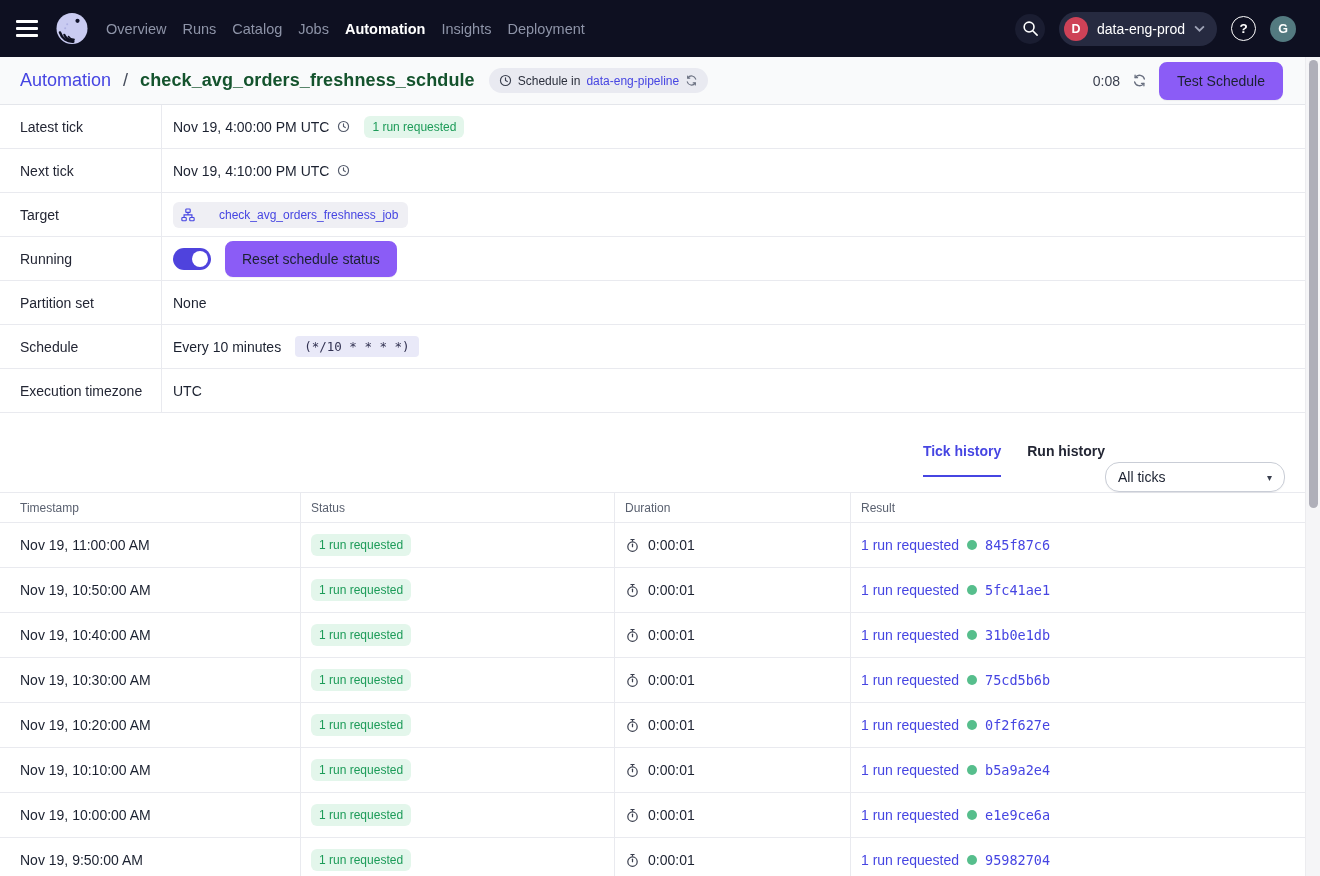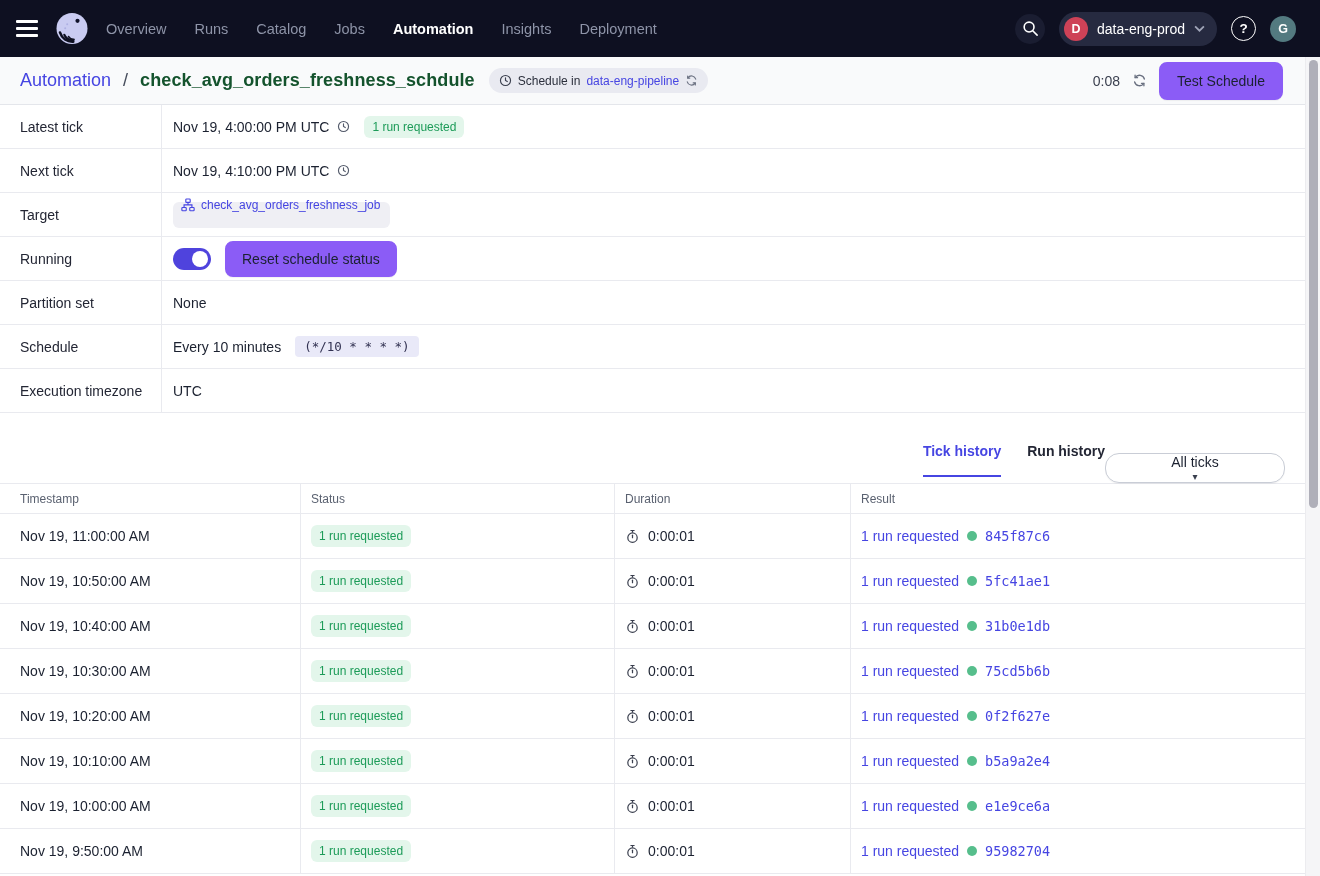--- a/index.html
+++ b/index.html
@@ -6,21 +6,21 @@
   html,body { width:1320px; height:876px; overflow:hidden; background:#fff;
     font-family:"Liberation Sans", sans-serif; color:#1B2130; }
 
   
   .topnav { height:57px; background:#0E1021; display:flex; align-items:center;
     padding:0 24px 0 16px; }
   .hamburger { width:26px; height:26px; display:flex; flex-direction:column;
     justify-content:center; gap:4.5px; cursor:pointer; margin-right:12px; }
   .hamburger i { display:block; height:2.4px; width:22px; background:#fff; border-radius:1px; }
   .logo { width:36px; height:36px; margin-right:16px; }
-  .nav-links { display:flex; gap:28px; font-size:14.5px; }
+  .nav-links { display:flex; gap:16px; font-size:14.5px; }
   .nav-link { color:#8E94A8; cursor:pointer; }
   .nav-link.active { color:#fff; font-weight:700; }
   .nav-right { margin-left:auto; display:flex; align-items:center; gap:14px; }
   .search-btn { width:30px; height:30px; border-radius:50%; display:flex;
     align-items:center; justify-content:center; background:#1A1D31; cursor:pointer; }
   .deploy-pill { height:34px; border-radius:17px; background:#262A40; display:flex;
     align-items:center; gap:9px; padding:0 12px 0 5px; cursor:pointer; }
   .deploy-initial { width:24px; height:24px; border-radius:50%; background:#CE4257;
     color:#fff; font-size:12.5px; font-weight:700; display:flex; align-items:center;
     justify-content:center; }
@@ -61,42 +61,42 @@
   
   .detail-row { display:flex; border-bottom:1px solid #E9EAEF; height:44px; }
   .detail-label { width:162px; flex:none; border-right:1px solid #E9EAEF;
     padding-left:20px; display:flex; align-items:center; font-size:14px; color:#232634; }
   .detail-value { flex:1; padding-left:11px; display:flex; align-items:center; gap:8px;
     font-size:14px; color:#1B2130; }
   .mini-icon { color:#545B6B; display:flex; }
   .badge-green { background:#E3F6EB; color:#1C9B58; font-size:12px; padding:4px 8px;
     border-radius:6px; white-space:nowrap; }
   .target-pill { background:#EFEFF4; border-radius:6px; height:26px; display:inline-flex;
-    align-items:flex-end; gap:6px; padding:0 10px 16px 8px; cursor:pointer; }
+    align-items:center; gap:24px; padding:0 10px 0 8px; cursor:pointer; }
   .target-pill a { color:#4645E2; font-size:12px; text-decoration:none; }
   .target-pill .mini-icon { color:#4645E2; }
   .toggle { width:38px; height:22px; border-radius:11px; background:#4F43DD;
     position:relative; cursor:pointer; flex:none; }
   .toggle .knob { position:absolute; top:3px; left:19px; width:16px; height:16px;
     border-radius:50%; background:#fff; }
   .detail-value .btn { margin-left:6px; padding:7px 14px; }
   .cron-chip { font-family:"DejaVu Sans Mono", monospace; font-size:12.5px;
     background:#E9E9F8; color:#323252; padding:3px 9px; border-radius:4px; margin-left:6px; }
 
   
   .tabs-row { display:flex; justify-content:flex-end; align-items:flex-start;
     padding:30px 20px 0 20px; }
   .tabs { display:flex; gap:26px; }
   .tab { font-size:14px; font-weight:700; color:#232634; padding-bottom:16px;
     cursor:pointer; }
   .tab.active { color:#4645E2; border-bottom:2px solid #4645E2; }
   .select { width:180px; height:30px; border:1px solid #C9CDD6; border-radius:14px;
     background:#fff; display:flex; align-items:center; justify-content:space-between;
-    padding:0 12px; font-size:14px; color:#1B2130; cursor:pointer; margin-top:10px;
-    box-shadow:0 1px 1px rgba(16,22,26,.04);flex-direction:column; }
+    padding:0 12px; font-size:14px; color:#1B2130; cursor:pointer; margin-top:19px;
+    box-shadow:0 1px 1px rgba(16,22,26,.04); }
   .select .caret { font-size:10px; color:#3A3F4E; }
 
   
   .thead, .trow { display:grid; grid-template-columns:300px 314px 236px 1fr;
     border-bottom:1px solid #E9EAEF; }
   .thead { height:31px; border-top:1px solid #E9EAEF; color:#5A6170; font-size:12px; }
   .trow { height:45px; font-size:14px; color:#1B2130; }
   .tc { display:flex; align-items:center; gap:8px; padding-left:10px; height:100%;
     overflow:hidden; }
   .tc:first-child { padding-left:20px; }

